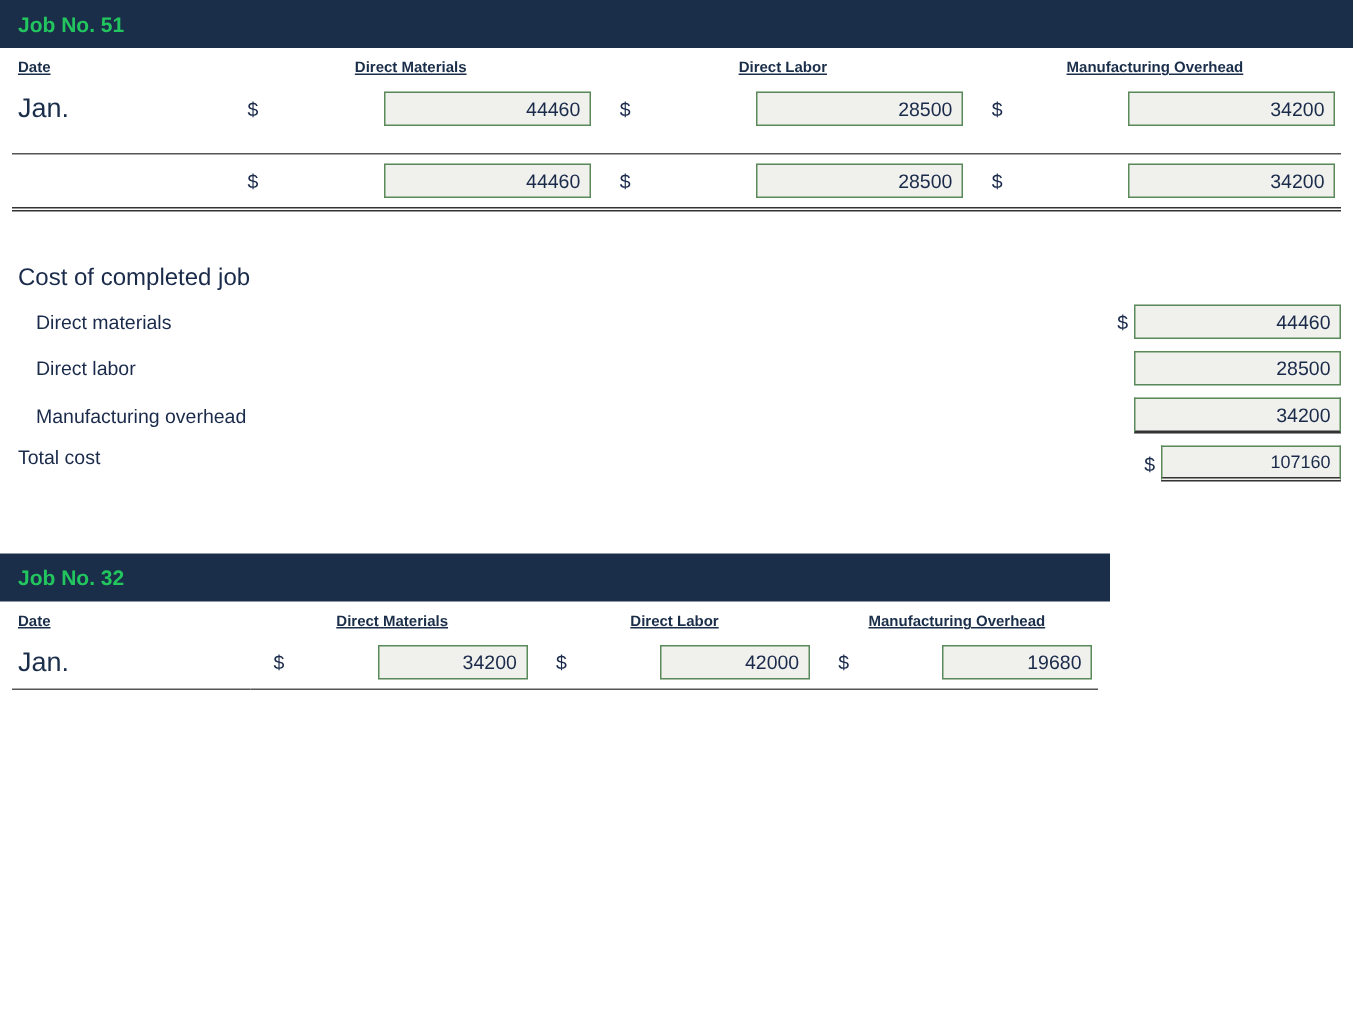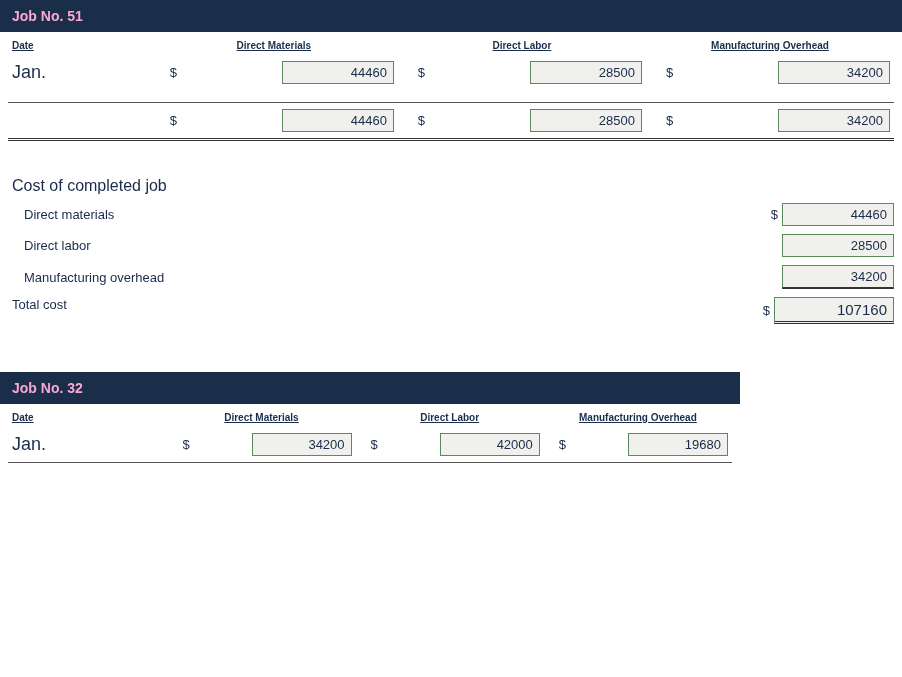--- a/index.html
+++ b/index.html
@@ -10,21 +10,21 @@
       color: #1a2a4a;
       width: 902px;
     }
 
     .job-section {
       margin-bottom: 24px;
     }
 
     .job-header {
       background: #1a2e4a;
-      color: #f9a8d4;
+      color: #22c55e;
       font-weight: bold;
       font-size: 14px;
       padding: 8px 12px;
     }
 
     .data-row td {
       padding: 6px 8px;
       vertical-align: middle;
     }
 
@@ -33,21 +33,21 @@
       border: 1px solid #5a8a5a;
       padding: 3px 6px;
       text-align: right;
       min-width: 80px;
       display: inline-block;
       font-size: 13px;
       color: #1a2a4a;
     }
 
     .input-box-wide {
-      width: 112px;
+      width: 138px;
     }
 
     .input-box-medium {
       width: 100px;
     }
 
     .cost-section {
       padding: 16px 8px 0 8px;
     }
 
@@ -59,21 +59,21 @@
     }
 
     .total-input {
       background: #f0f0ec;
       border: 1px solid #5a8a5a;
       border-bottom: 3px double #333;
       padding: 3px 6px;
       text-align: right;
       width: 120px;
       display: inline-block;
-      font-size: 15px;
+      font-size: 12px;
       color: #1a2a4a;
     }
 
     .overhead-input {
       border-bottom: 2px solid #333;
     }
 
     
     .job51-table-area {
       padding: 0 8px;

